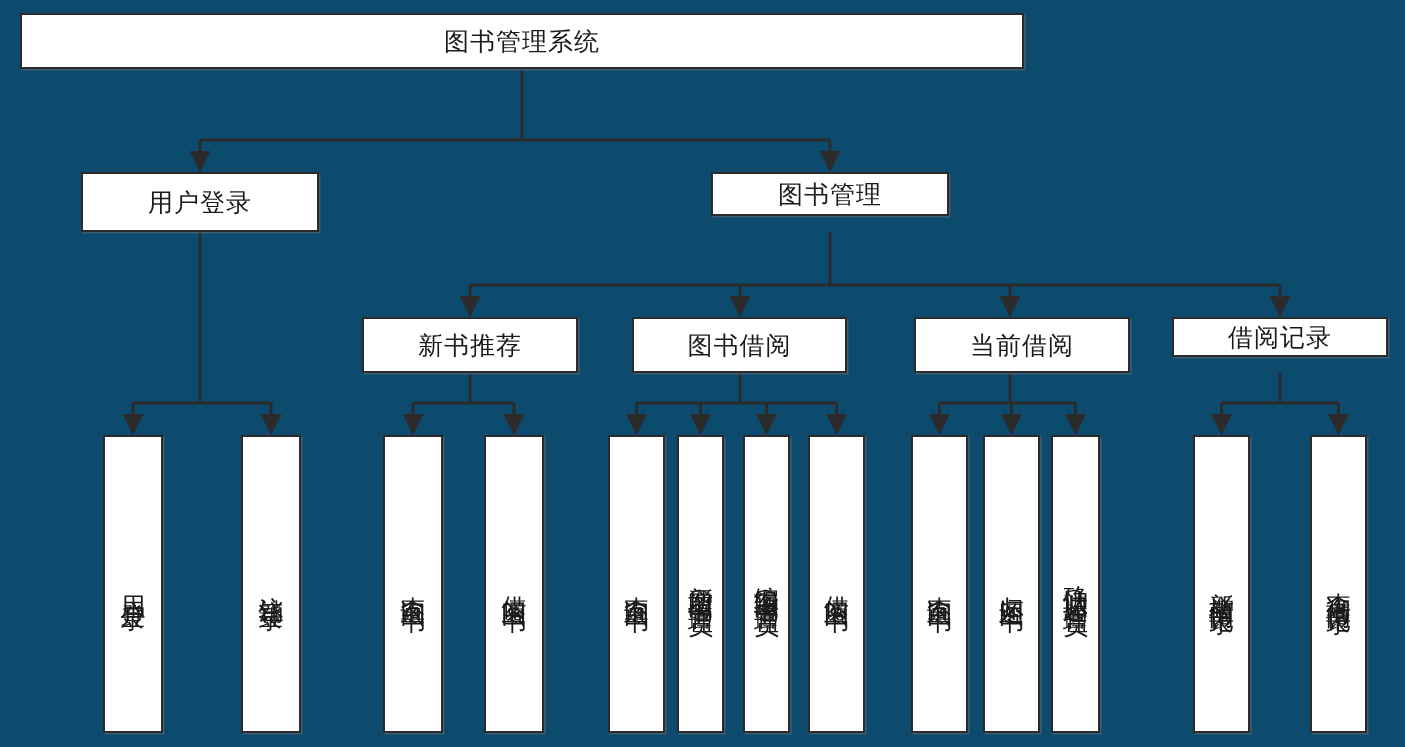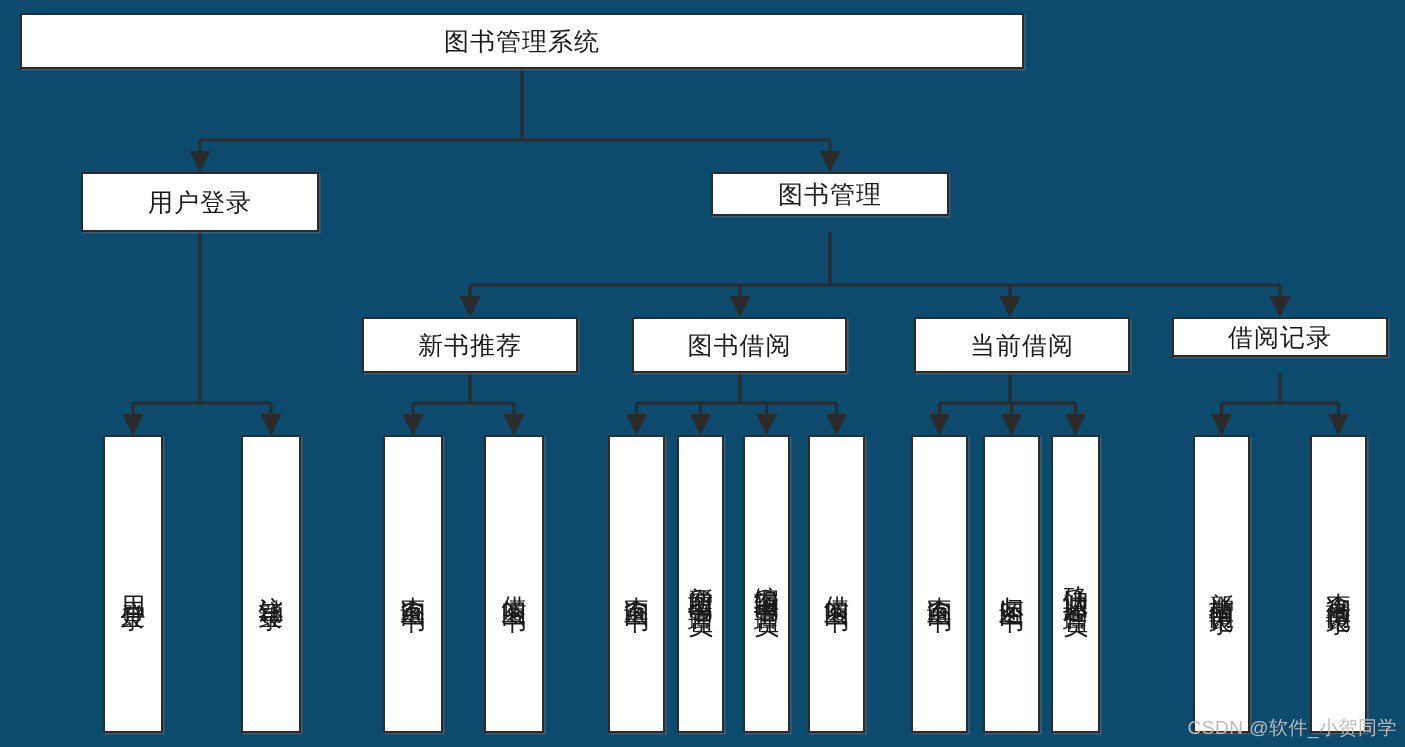--- a/index.html
+++ b/index.html
@@ -171,14 +171,13 @@
         <span>确认归还（管理员）</span>
       </div>
       <div class="node vert" style="left: 1193px; top: 435px; width: 57px; height: 298px;">
         <span>新增借阅记录</span>
       </div>
       <div class="node vert" style="left: 1310px; top: 435px; width: 57px; height: 298px;">
         <span>查询借阅记录</span>
       </div>
     </div>
 
-  <div id="watermark">CSDN @软件_小贺同学</div>
 </div>
 
 </body></html>

